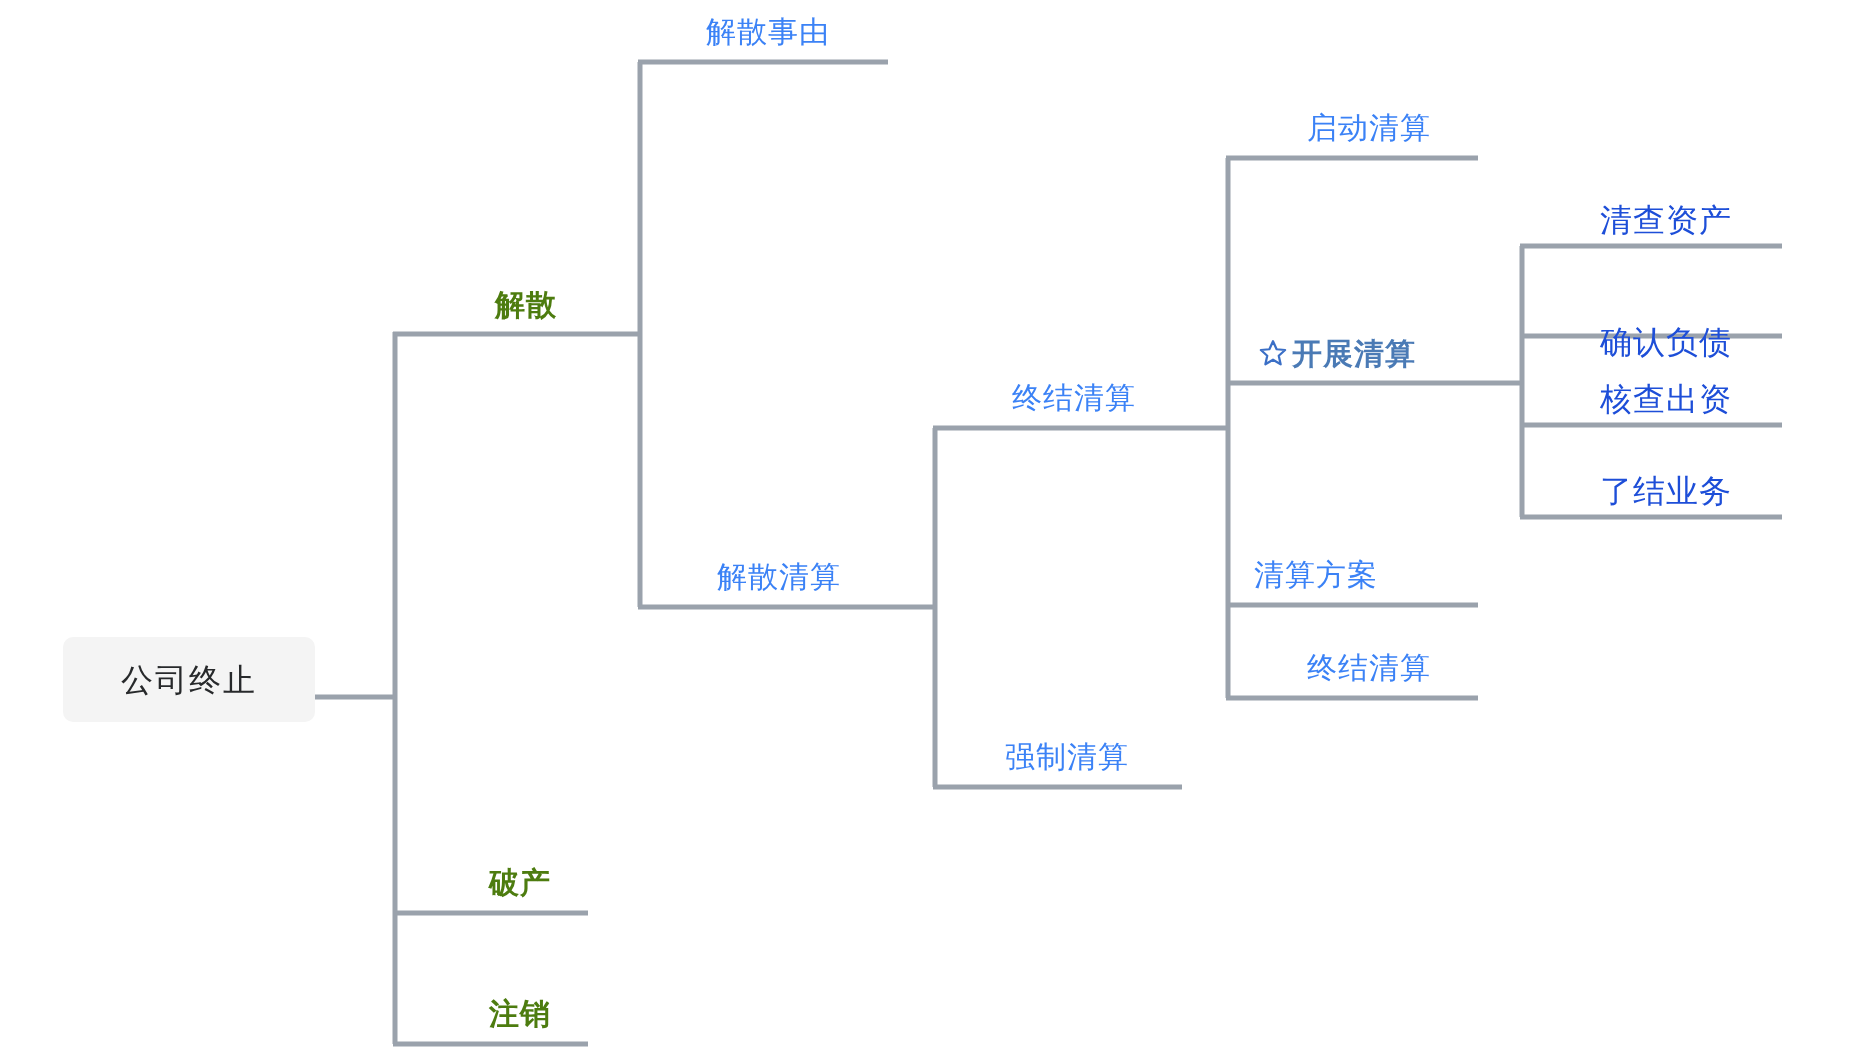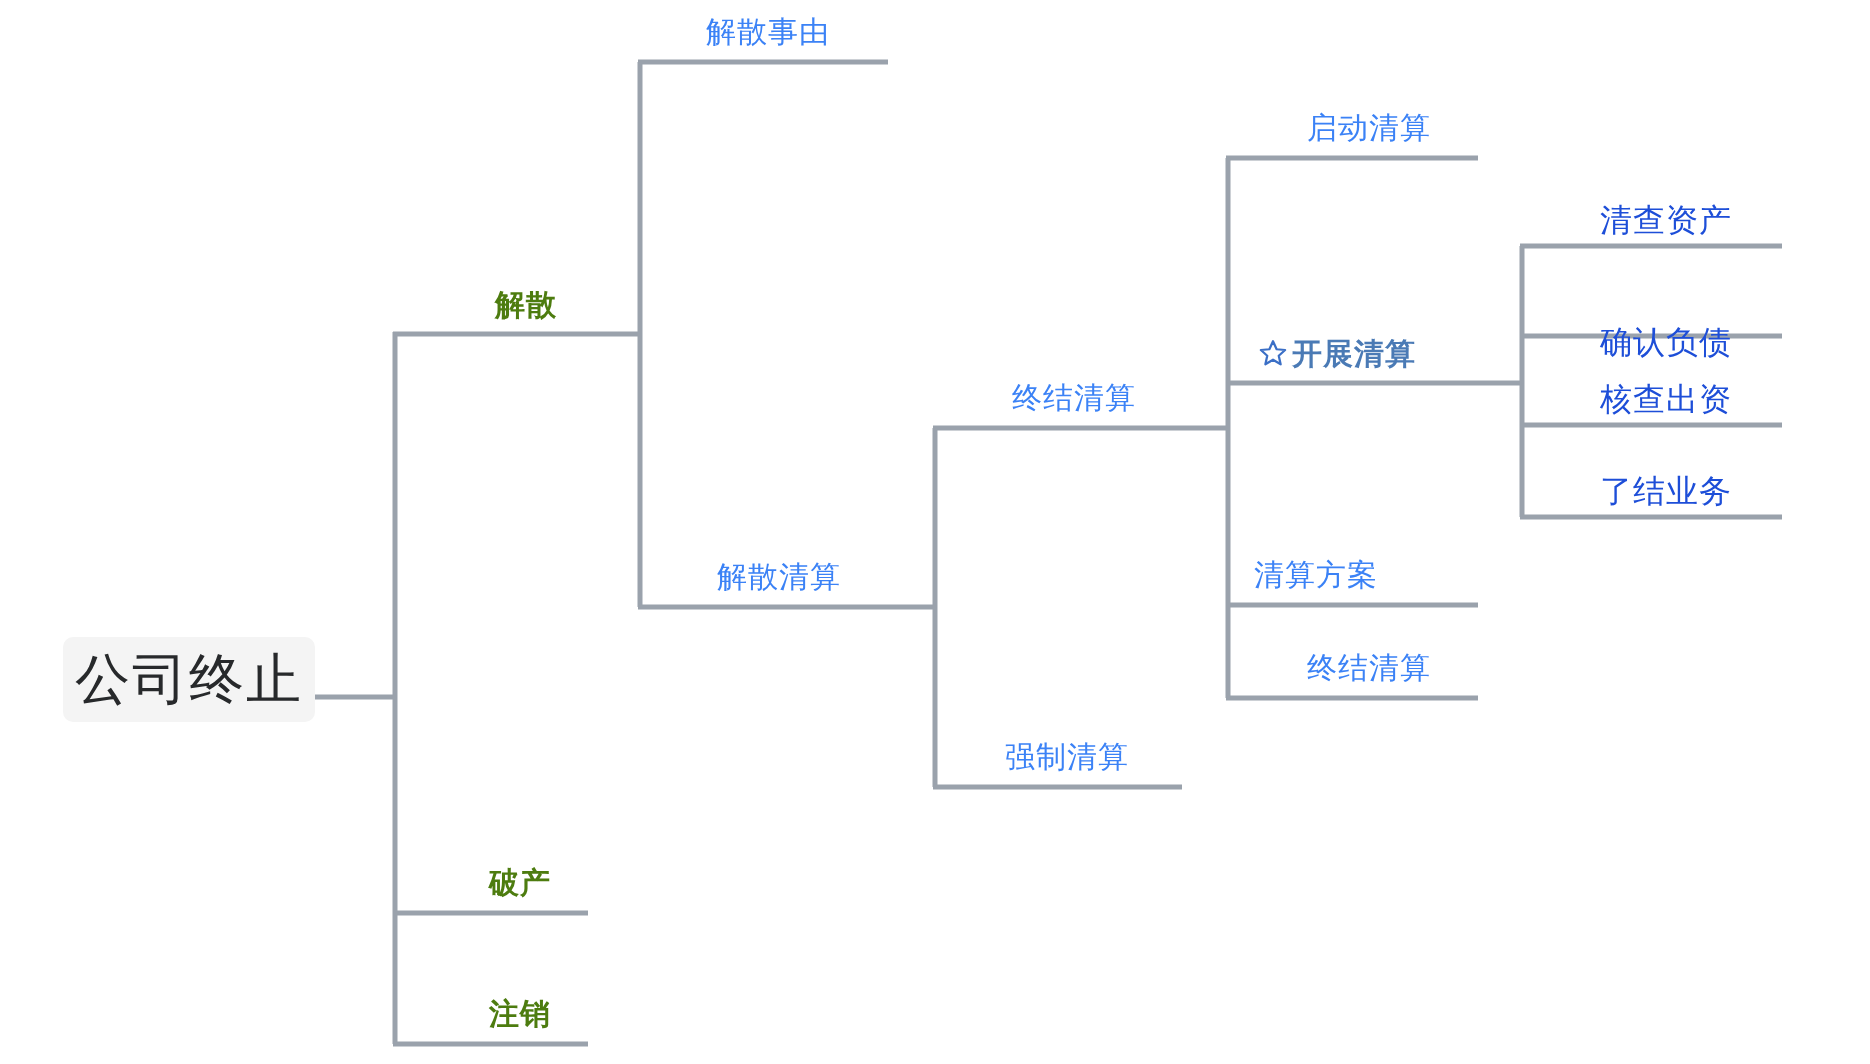--- a/index.html
+++ b/index.html
@@ -43,21 +43,21 @@
     top: 637px;
     width: 252px;
     height: 85px;
     background: #f4f4f4;
     border-radius: 10px;
     display: flex;
     align-items: center;
     justify-content: center;
   }
   .node-root .node-label {
-    font-size: 55px;
+    font-size: 32px;
     color: #27292b;
     letter-spacing: 2px;
     font-weight: 400;
   }
   
   .lvl1 .node-label {
     font-size: 30px;
     font-weight: 700;
     color: #4d7c0f;
     letter-spacing: 1px;

